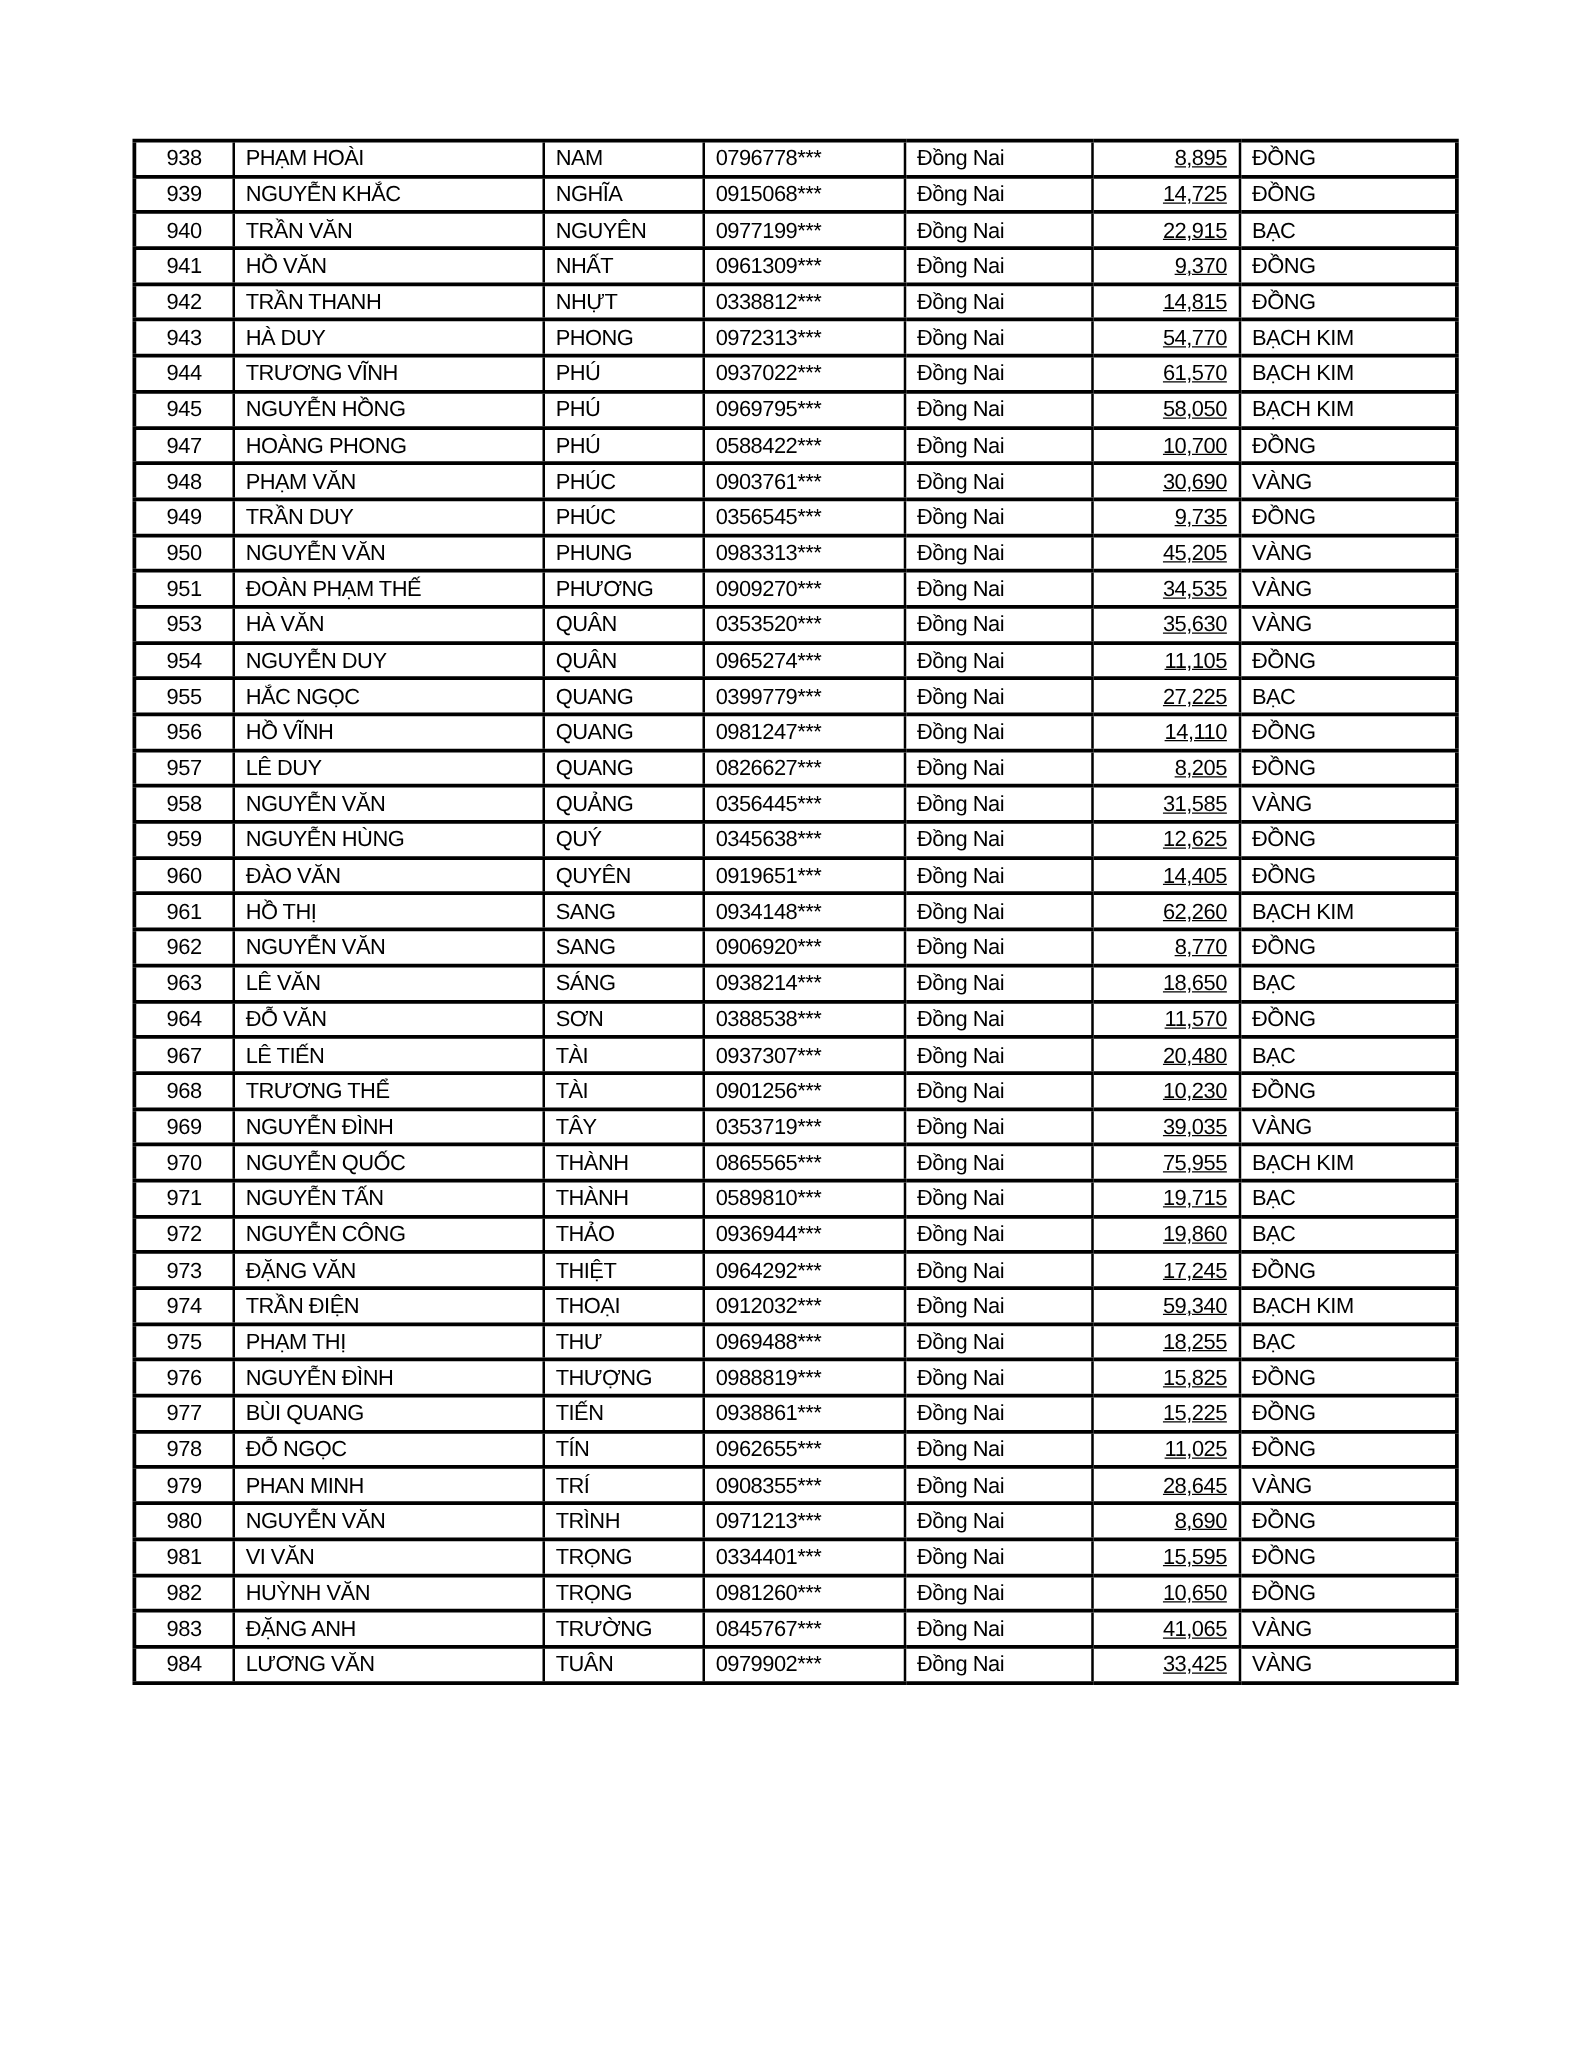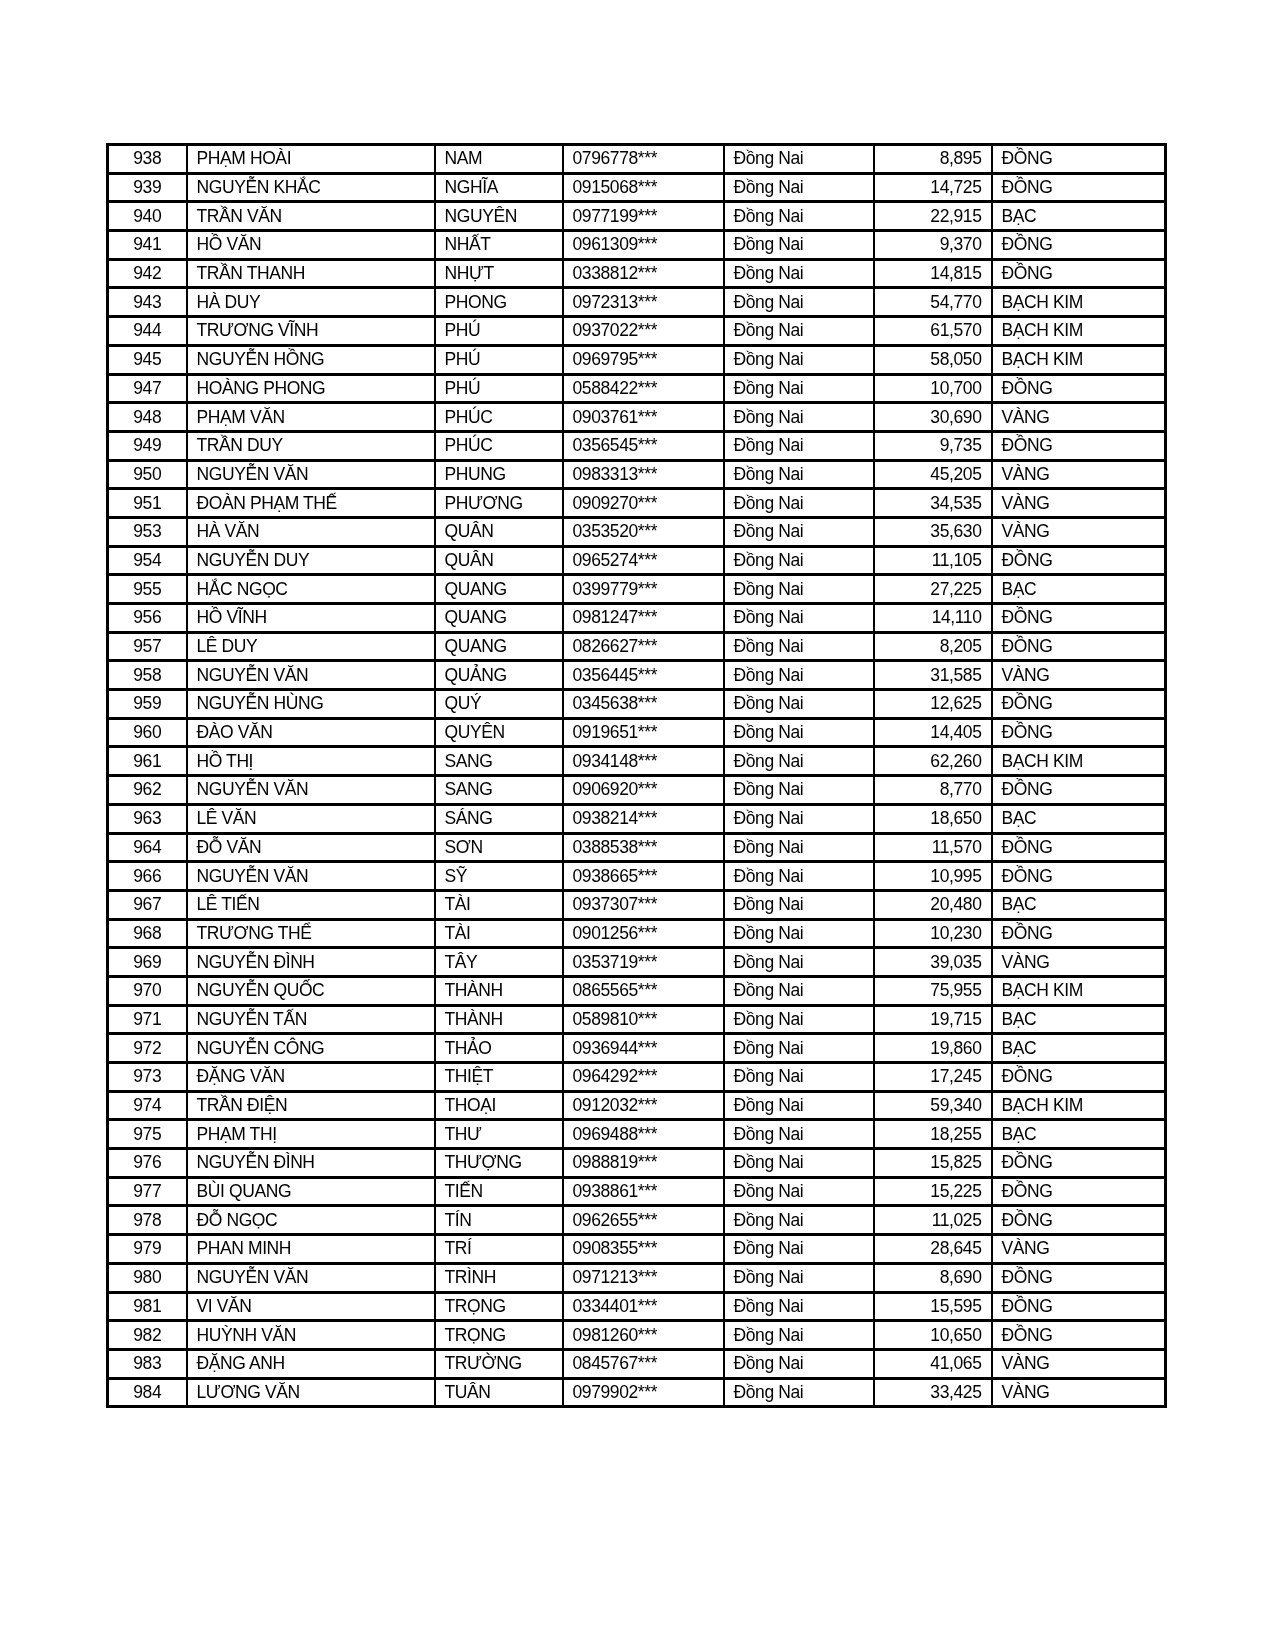--- a/index.html
+++ b/index.html
@@ -33,28 +33,27 @@
     border-bottom-width: 3px;
     padding: 0 9px;
     font-size: 17.5px;
     letter-spacing: -0.4px;
     white-space: nowrap;
     overflow: hidden;
     vertical-align: middle;
   }
   table.ranking-table {
     border: 3px solid #000000;
-    margin-top: 32px;
   }
   table.ranking-table tr {
     height: 28.7px;
   }
   td.align-center { text-align: center; }
   td.align-left   { text-align: left; }
-  td.align-right  { text-align: right; }
+  td.align-right  { text-align: right; text-decoration: underline; }
 </style>
 </head>
 <body>
 
 <div class="doc-page">
   <table class="ranking-table">
     <colgroup>
         <col style="width: 79px;">
         <col style="width: 248px;">
         <col style="width: 128px;">
@@ -283,29 +282,20 @@
         <tr>
           <td class="align-center">964</td>
           <td class="align-left">ĐỖ VĂN</td>
           <td class="align-left">SƠN</td>
           <td class="align-left">0388538***</td>
           <td class="align-left">Đồng Nai</td>
           <td class="align-right">11,570</td>
           <td class="align-left">ĐỒNG</td>
         </tr>
         <tr>
-          <td class="align-center">966</td>
-          <td class="align-left">NGUYỄN VĂN</td>
-          <td class="align-left">SỸ</td>
-          <td class="align-left">0938665***</td>
-          <td class="align-left">Đồng Nai</td>
-          <td class="align-right">10,995</td>
-          <td class="align-left">ĐỒNG</td>
-        </tr>
-        <tr>
           <td class="align-center">967</td>
           <td class="align-left">LÊ TIẾN</td>
           <td class="align-left">TÀI</td>
           <td class="align-left">0937307***</td>
           <td class="align-left">Đồng Nai</td>
           <td class="align-right">20,480</td>
           <td class="align-left">BẠC</td>
         </tr>
         <tr>
           <td class="align-center">968</td>

